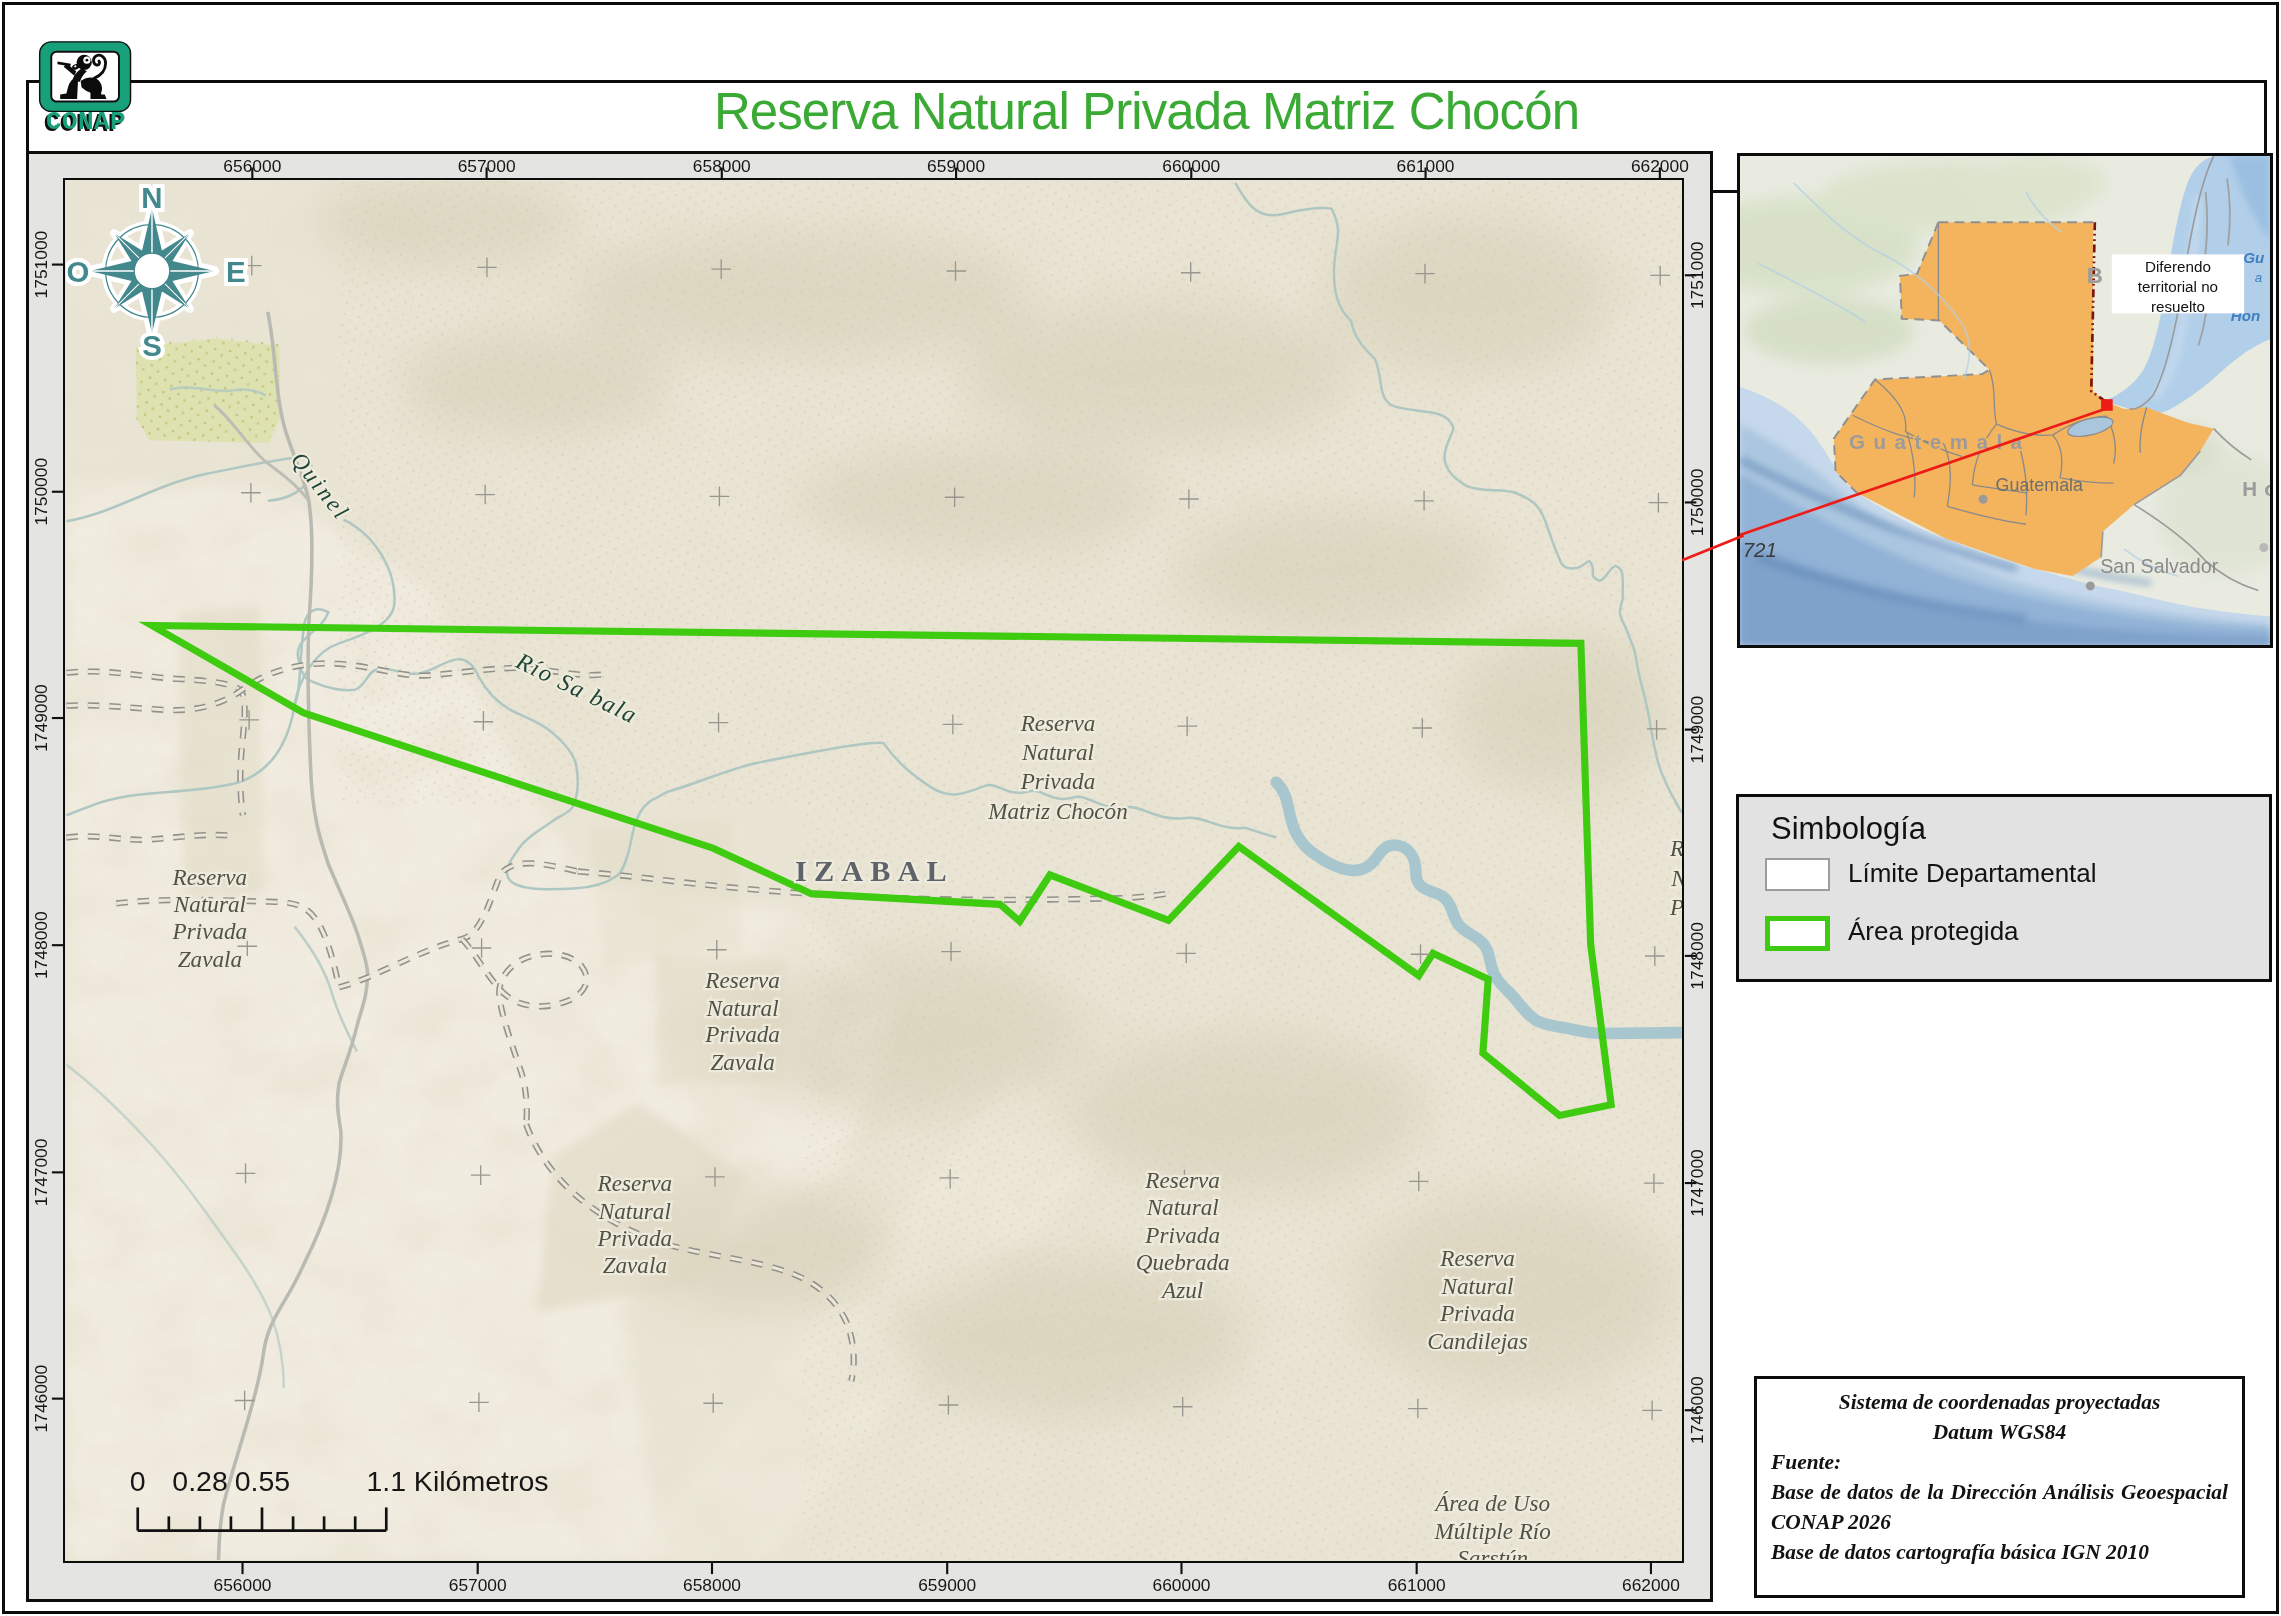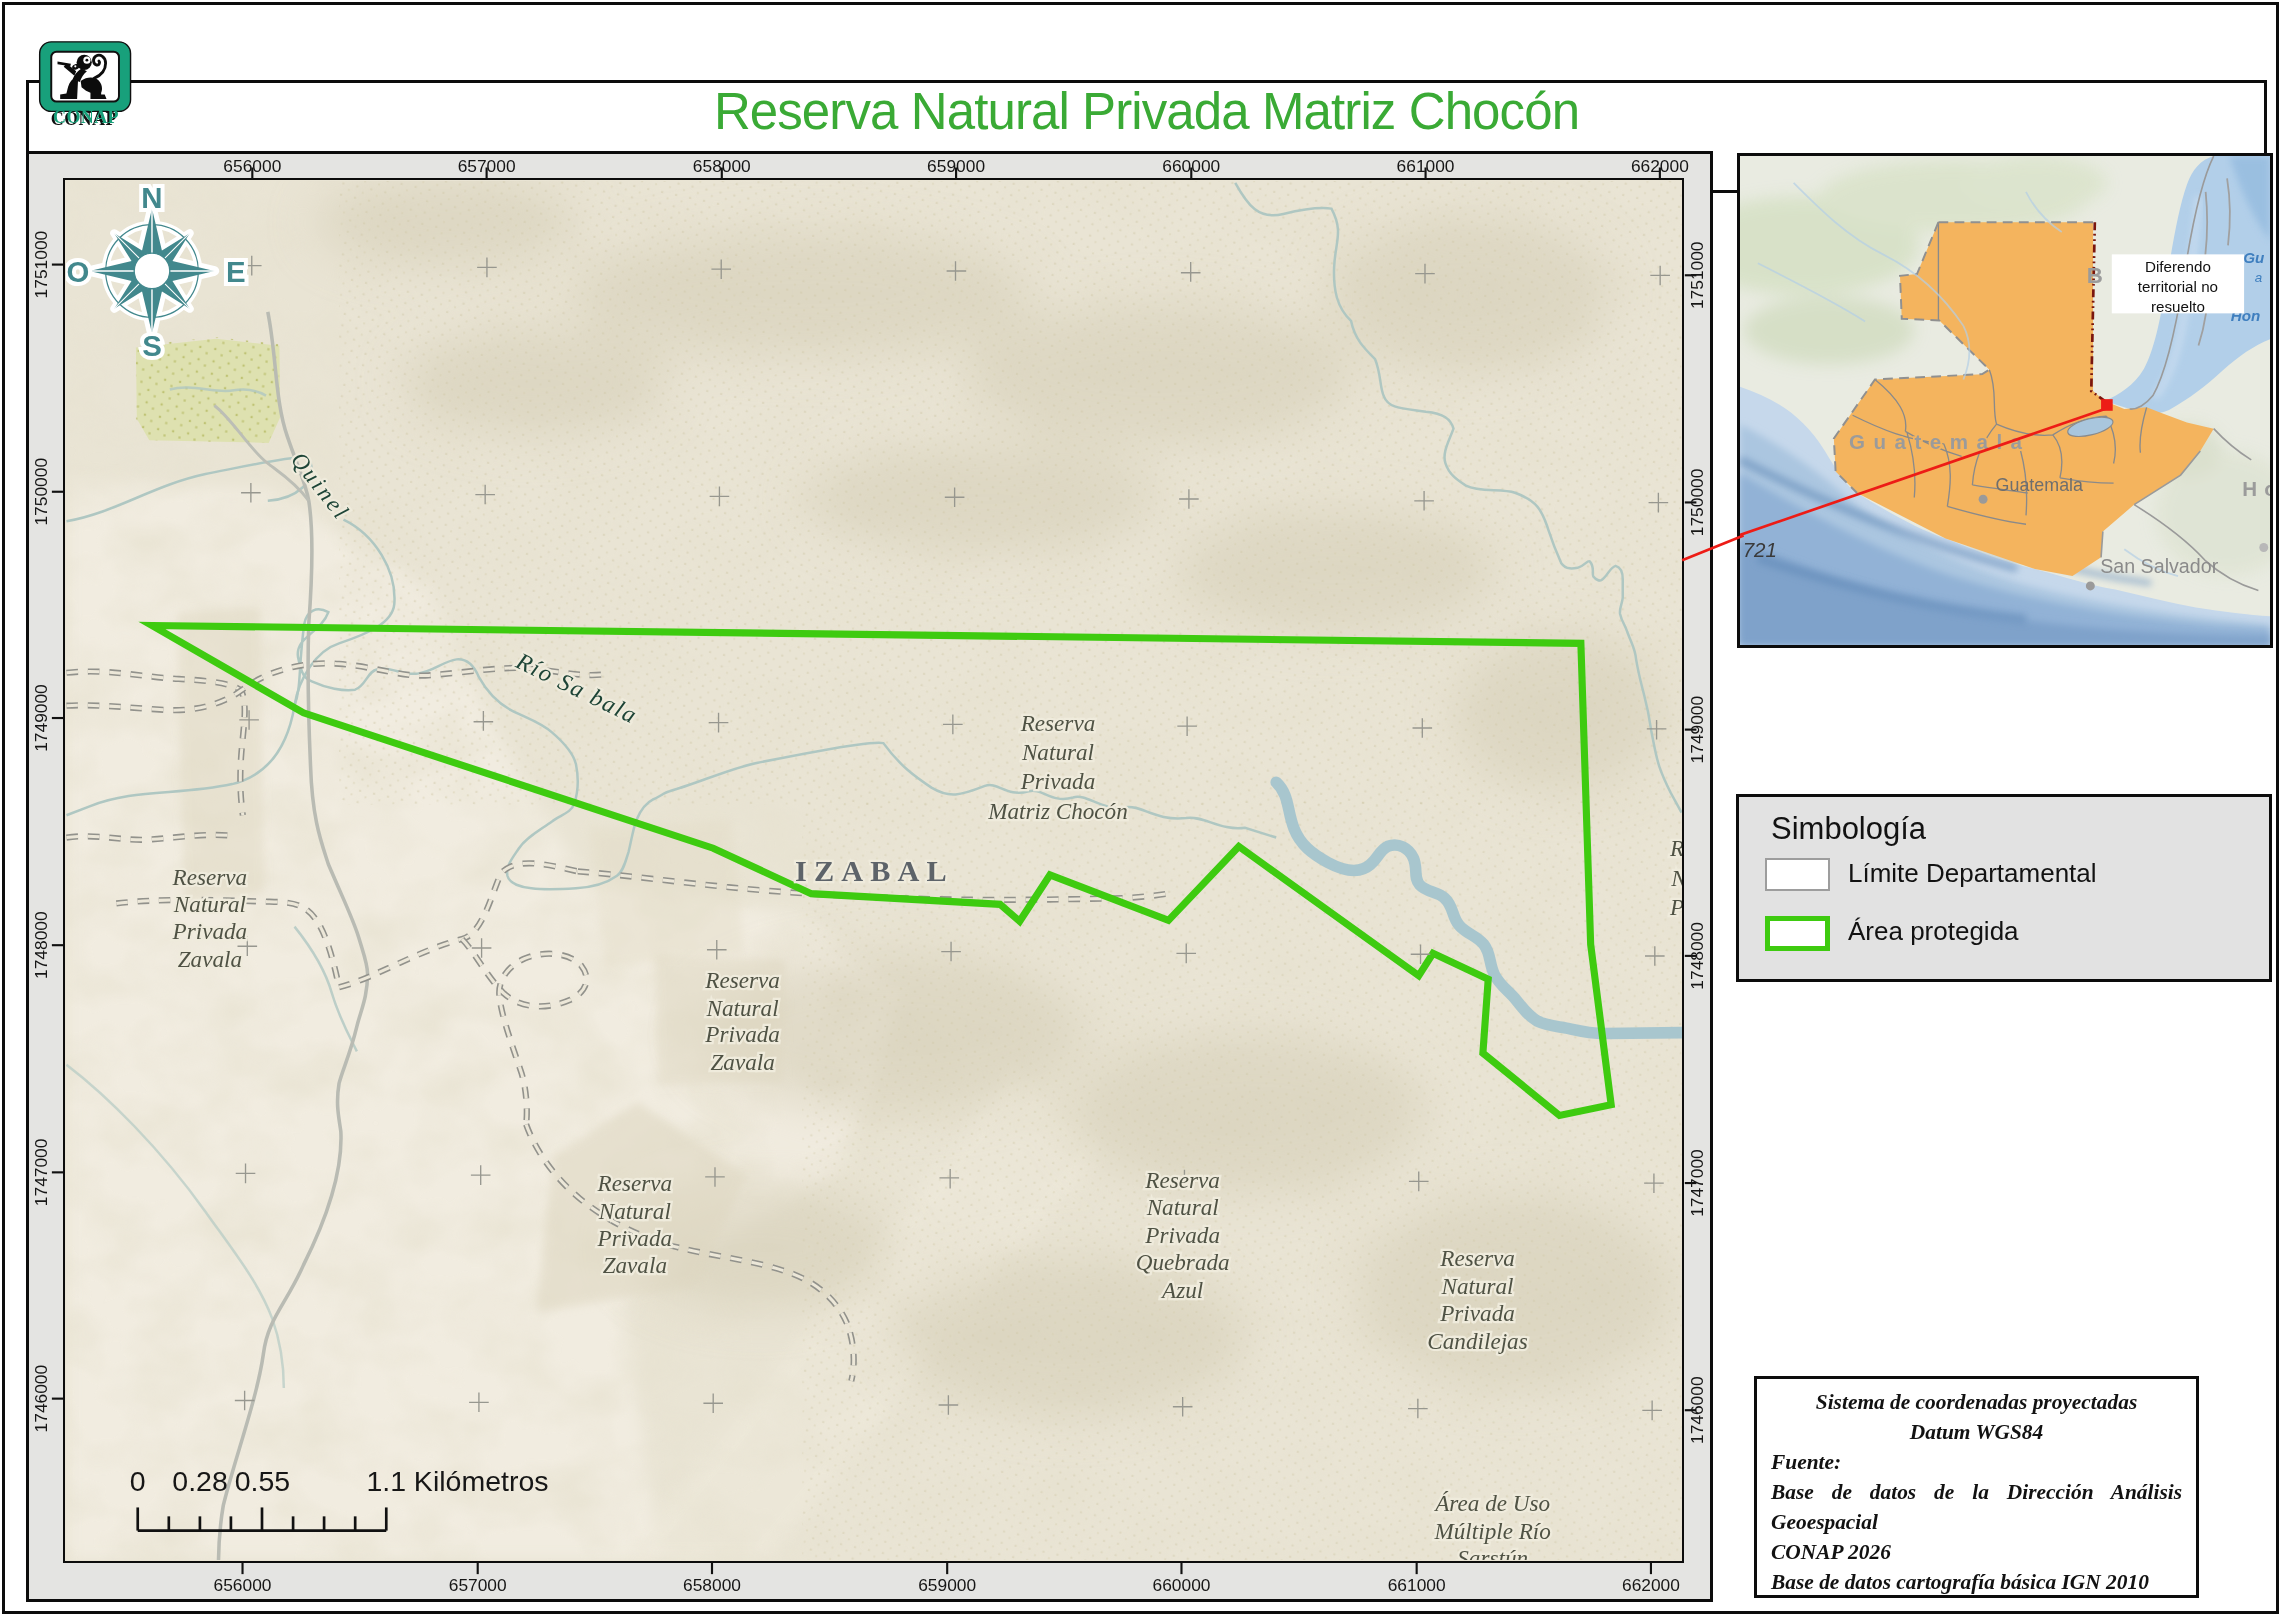--- a/index.html
+++ b/index.html
@@ -12,28 +12,28 @@
   #mapframe{left:26px;top:151px;width:1687px;height:1451px;border:3.6px solid #0c0c0c;background:#e4e4e2;box-sizing:border-box;}
   #mapinner{left:63px;top:178px;width:1621px;height:1385px;border:2.7px solid #0c0c0c;box-sizing:border-box;background:#e9e4d4;}
   #legend{left:1736px;top:794px;width:536px;height:188px;border:3.6px solid #0c0c0c;box-sizing:border-box;background:#e2e2e2;}
   #legtitle{left:32px;top:14.3px;font-size:31px;color:#121212;}
   .sw{left:26px;width:65px;height:33px;background:#fff;box-sizing:border-box;}
   #sw1{top:61px;border:2.7px solid #9d9d9d;}
   #sw2{top:119px;border:5.3px solid #3ecb10;height:35px;}
   .swlab{left:109px;font-size:26px;color:#121212;}
   #swl1{top:61px;}
   #swl2{top:119px;}
-  #infobox{left:1754px;top:1376px;width:445px;height:222px;border:3.6px solid #0c0c0c;box-sizing:border-box;background:#fff;
+  #infobox{left:1754px;top:1376px;width:491px;height:222px;border:3.6px solid #0c0c0c;box-sizing:border-box;background:#fff;
            font-family:"Liberation Serif",serif;font-style:italic;font-weight:bold;font-size:21.4px;color:#121212;}
   #infobox .c{text-align:center;}
   #infobox div{line-height:30px;}
   #infobox .pad{padding:0 14px;}
   .j{text-align:justify;text-align-last:justify;}
-  #conaptext{left:36px;top:107px;width:100px;text-align:center;font-family:Liberation Serif, serif;
-             font-weight:bold;font-size:18px;color:#18a07b;letter-spacing:0.4px;
+  #conaptext{left:36px;top:107px;width:100px;text-align:center;font-family:Liberation Mono, monospace;
+             font-weight:bold;font-size:26px;color:#18a07b;letter-spacing:0.4px;
              text-shadow:-2.2px 2.2px 0 #101010;}
 </style></head>
 <body>
 <div id="pageborder" class="abs"></div>
 
 <div id="headerbox" class="abs">
   <div id="title" class="abs">Reserva Natural Privada Matriz Chocón</div>
   <div id="dageos" class="abs">DAGeos-460-2026-BS</div>
 </div>
 

